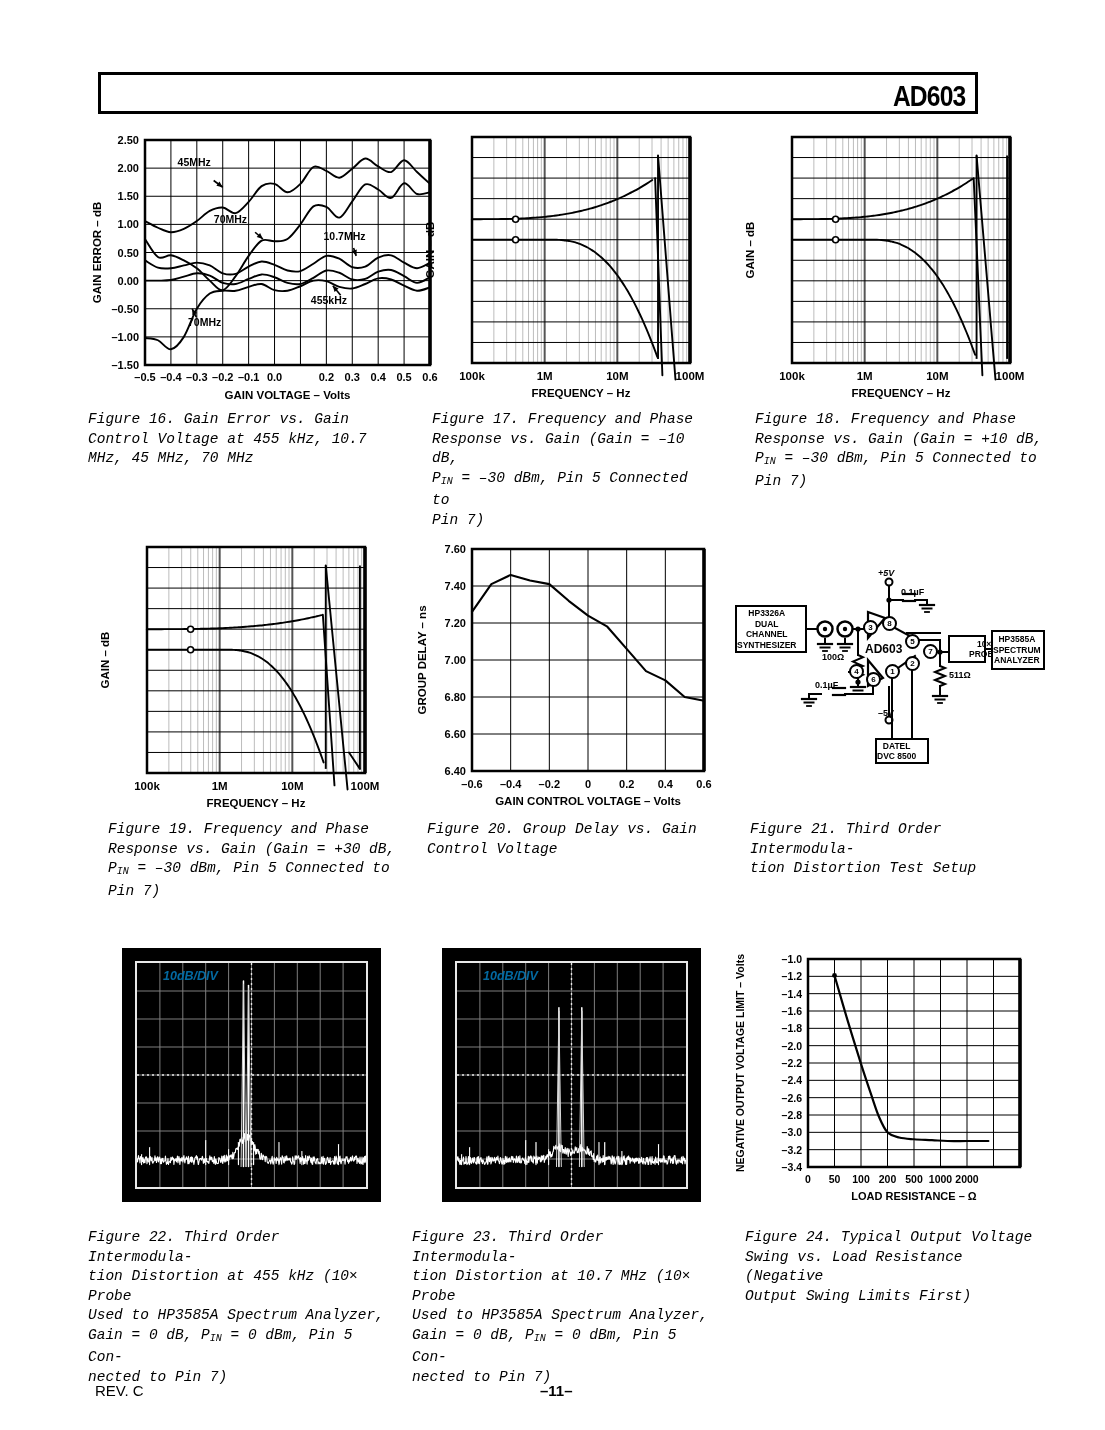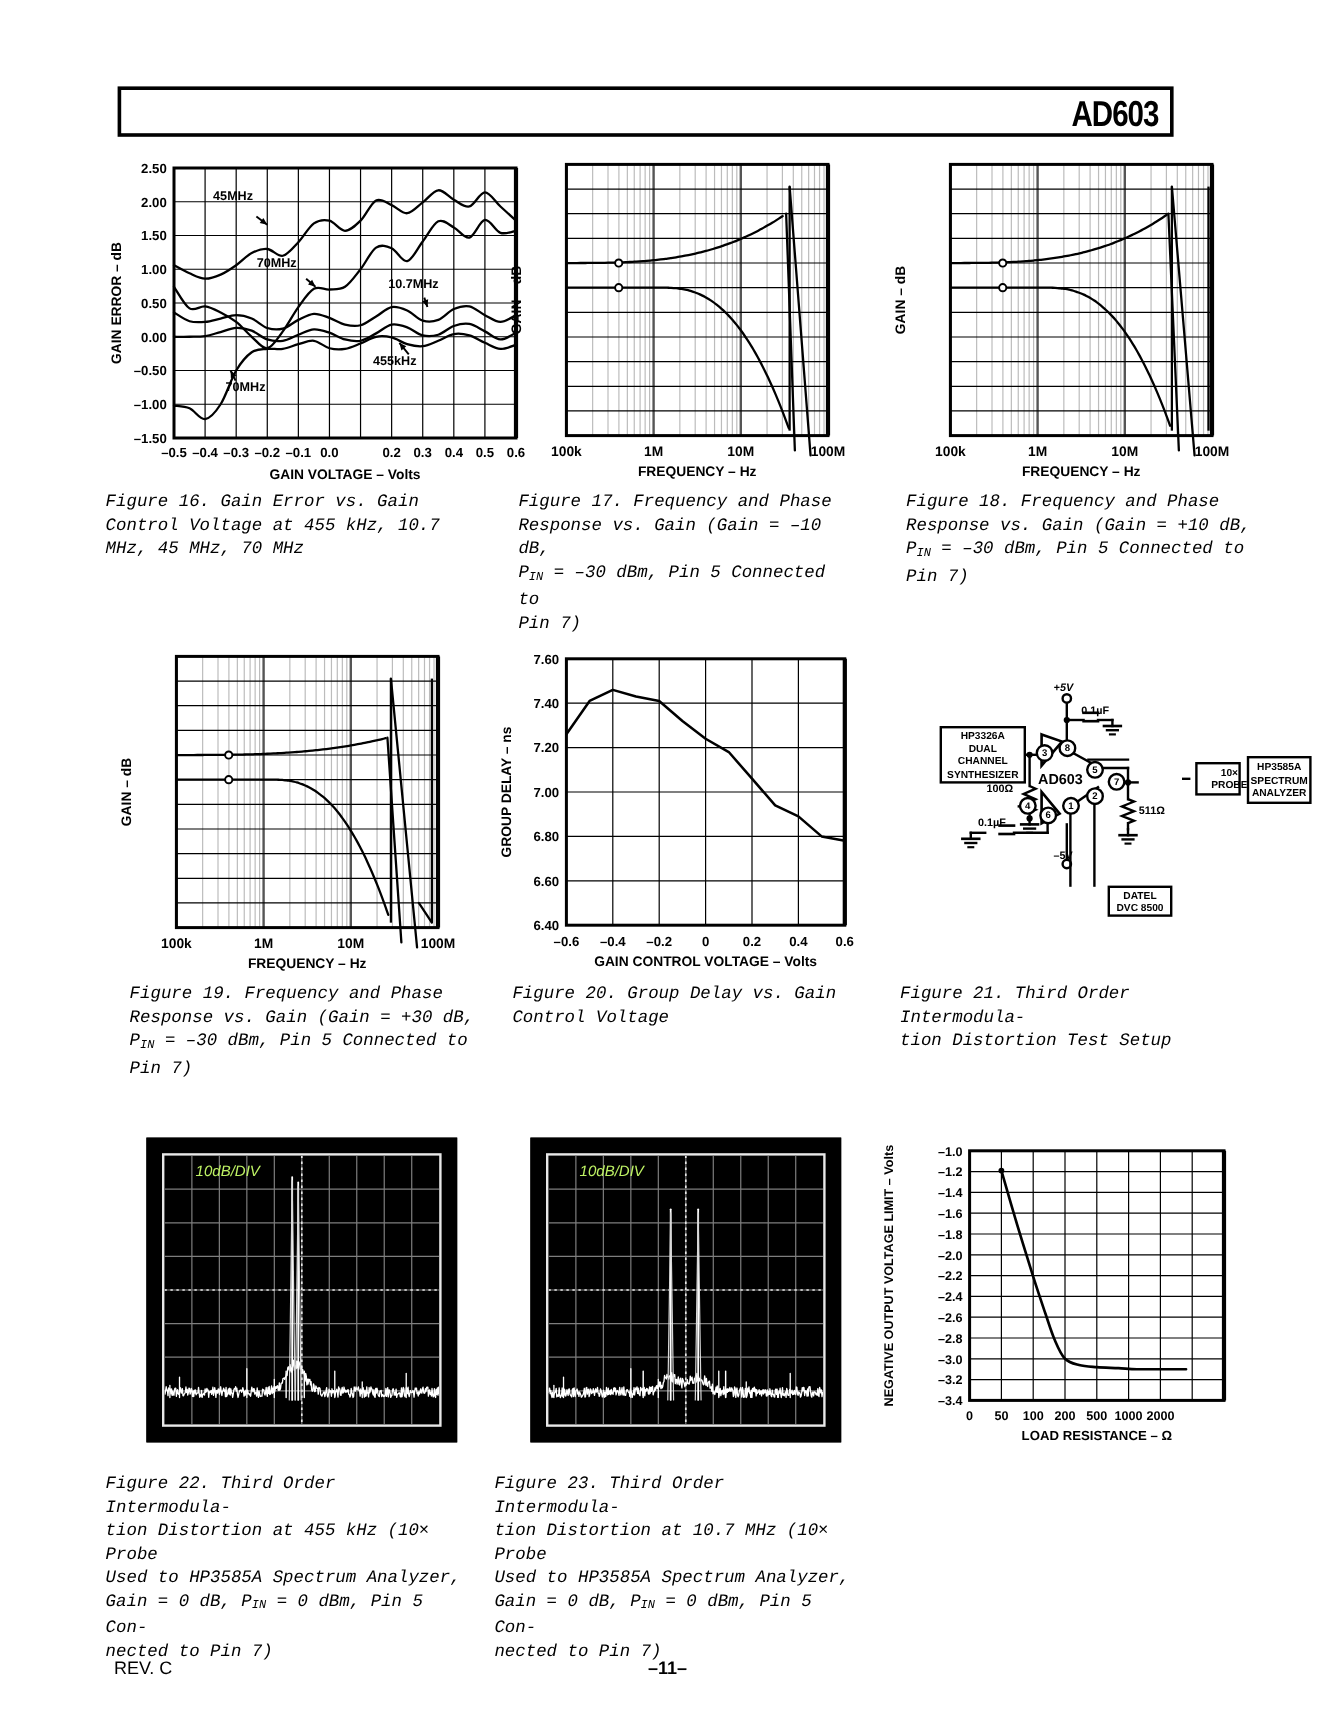--- a/index.html
+++ b/index.html
@@ -22,27 +22,27 @@
   .cap sub{font-size:10px;vertical-align:-2px;font-style:italic;}
 
   
   .plotwrap{position:absolute;}
 
   
   .spec{position:absolute;background:#000;border:3px solid #000;}
   .specinner{position:absolute;left:10px;top:10px;right:10px;bottom:10px;
              background:#000;border:2px solid #e8e8e8;box-sizing:border-box;
              overflow:hidden;}
-  .speclbl{position:absolute;left:26px;top:6px;color:#bef264;font-size:12.5px;
-           font-weight:normal;font-style:italic;z-index:5;}
+  .speclbl{position:absolute;left:26px;top:6px;color:#0369a1;font-size:12.5px;
+           font-weight:bold;font-style:italic;z-index:5;}
 
   
   .cbox{position:absolute;border:2.5px solid #000;background:#fff;box-sizing:border-box;
         font-size:8.5px;font-weight:bold;line-height:10.5px;text-align:center;
-        display:flex;align-items:center;justify-content:center;z-index:4;margin-left:48px;}
+        display:flex;align-items:center;justify-content:flex-start;z-index:4;}
   .pin{position:absolute;width:15px;height:15px;border:2px solid #000;border-radius:50%;
        background:#fff;font-size:8px;font-weight:bold;line-height:11px;text-align:center;
        box-sizing:border-box;z-index:5;}
   .ctext{position:absolute;font-size:9px;font-weight:bold;white-space:nowrap;z-index:5;}
   .ctext.big{font-size:12px;}
 
   
   .foot{position:absolute;font-size:15px;font-family:"Liberation Sans", sans-serif;}
 </style>
 </head>
@@ -616,17 +616,22 @@
       <text x="131" y="238" font-family="&quot;Liberation Sans&quot;, sans-serif" font-size="10.5" font-weight="bold" fill="#000" text-anchor="middle">100</text>
       <text x="157.5" y="238" font-family="&quot;Liberation Sans&quot;, sans-serif" font-size="10.5" font-weight="bold" fill="#000" text-anchor="middle">200</text>
       <text x="184" y="238" font-family="&quot;Liberation Sans&quot;, sans-serif" font-size="10.5" font-weight="bold" fill="#000" text-anchor="middle">500</text>
       <text x="210.5" y="238" font-family="&quot;Liberation Sans&quot;, sans-serif" font-size="10.5" font-weight="bold" fill="#000" text-anchor="middle">1000</text>
       <text x="237" y="238" font-family="&quot;Liberation Sans&quot;, sans-serif" font-size="10.5" font-weight="bold" fill="#000" text-anchor="middle">2000</text>
       <text x="184" y="255" font-family="&quot;Liberation Sans&quot;, sans-serif" font-size="11" font-weight="bold" fill="#000" text-anchor="middle">LOAD RESISTANCE – Ω</text>
       <text x="0" y="0" font-family="&quot;Liberation Sans&quot;, sans-serif" font-size="10.5" font-weight="bold" fill="#000" transform="translate(14,118) rotate(-90)" text-anchor="middle">NEGATIVE OUTPUT VOLTAGE LIMIT – Volts</text>
       <path d="M104.50,30.47C106.64,37.83 112.95,59.93 117.36,74.67C121.78,89.40 127.06,106.44 131.00,118.87C134.94,131.29 138.04,140.39 141.03,149.20C144.03,158.01 146.22,165.38 148.97,171.73C151.71,178.09 154.12,183.87 157.50,187.33C160.88,190.80 164.81,191.38 169.23,192.53C173.64,193.69 178.54,193.83 184.00,194.27C189.46,194.70 196.39,194.84 201.97,195.13C207.55,195.42 211.63,195.86 217.47,196.00C223.31,196.14 230.18,196.00 237.00,196.00C243.82,196.00 254.83,196.00 258.39,196.00" fill="none" stroke="#000" stroke-width="2.2" stroke-linejoin="round" stroke-linecap="round"></path>
       <circle cx="104.5" cy="30.46666666666666" r="2.4" fill="#000"></circle>
     </svg>
+  <div class="cap" style="left:745px;top:1228px;width:300px;">
+    <div>Figure 24.  Typical Output Voltage</div>
+    <div>Swing vs. Load Resistance (Negative</div>
+    <div>Output Swing Limits First)</div>
+  </div>
 
   <div class="foot" style="left:95px;top:1382px;">REV. C</div>
   <div class="foot" style="left:540px;top:1382px;font-weight:bold;">–11–</div>
 
 </div>
 
 </body></html>

